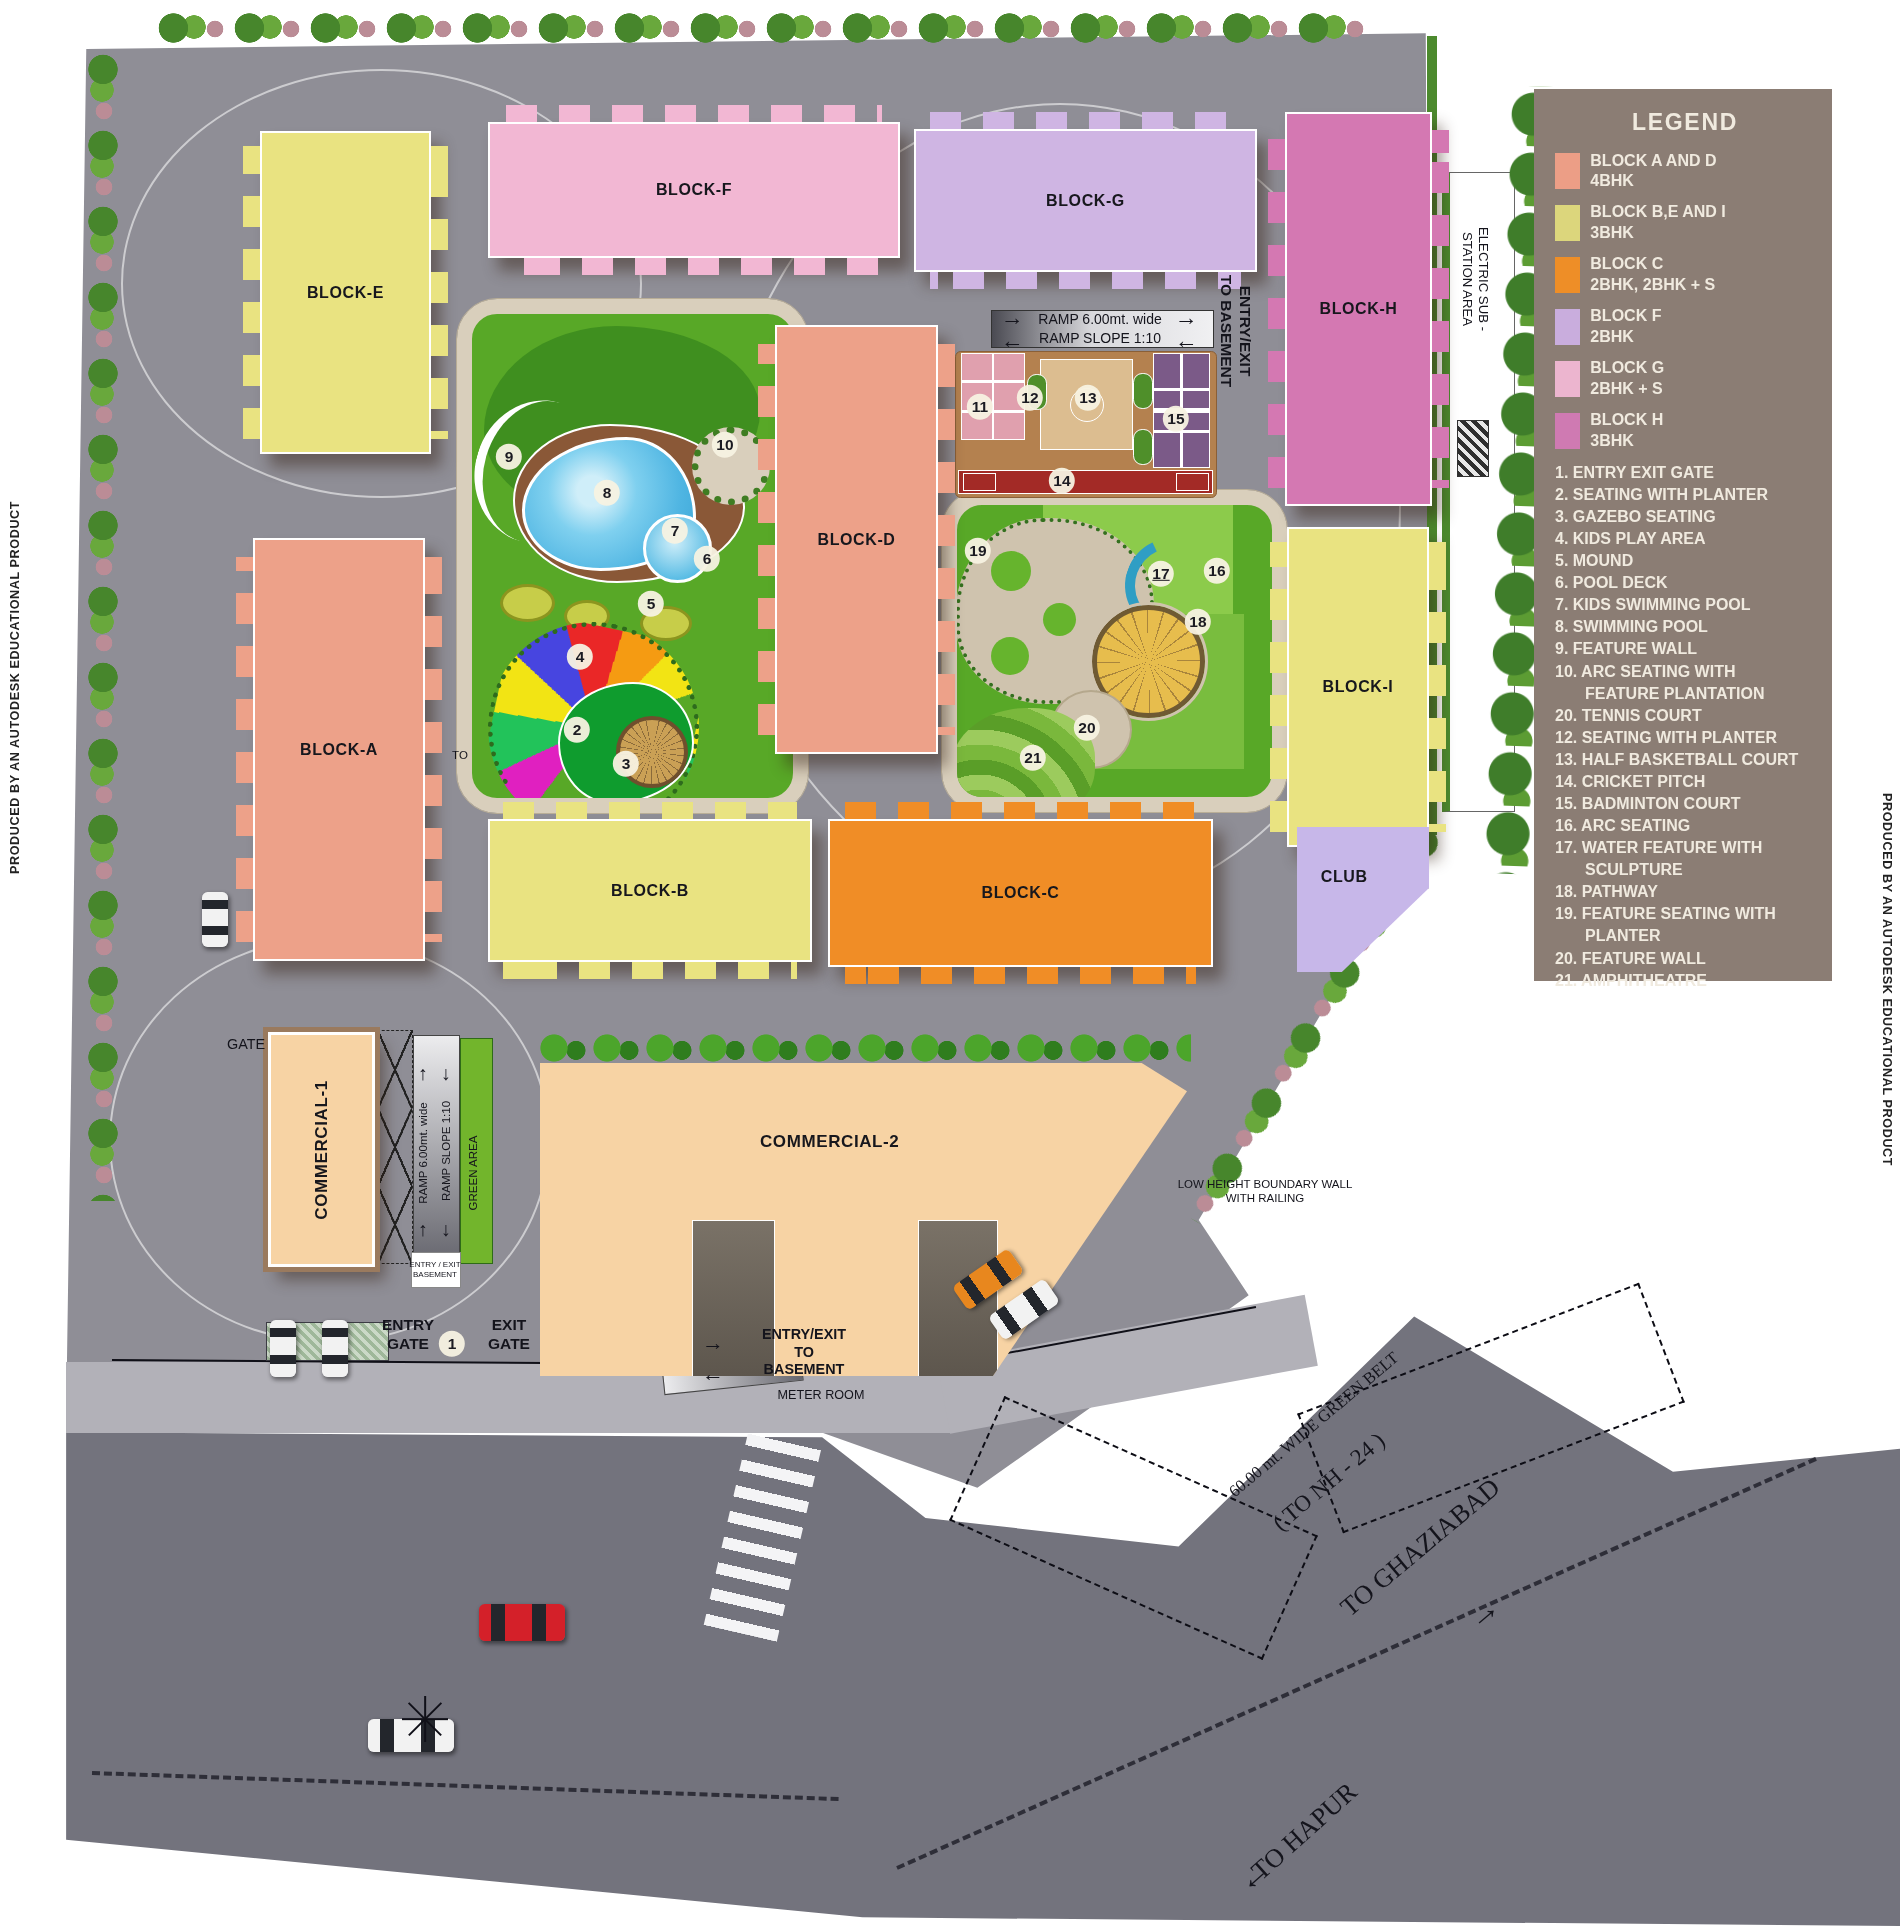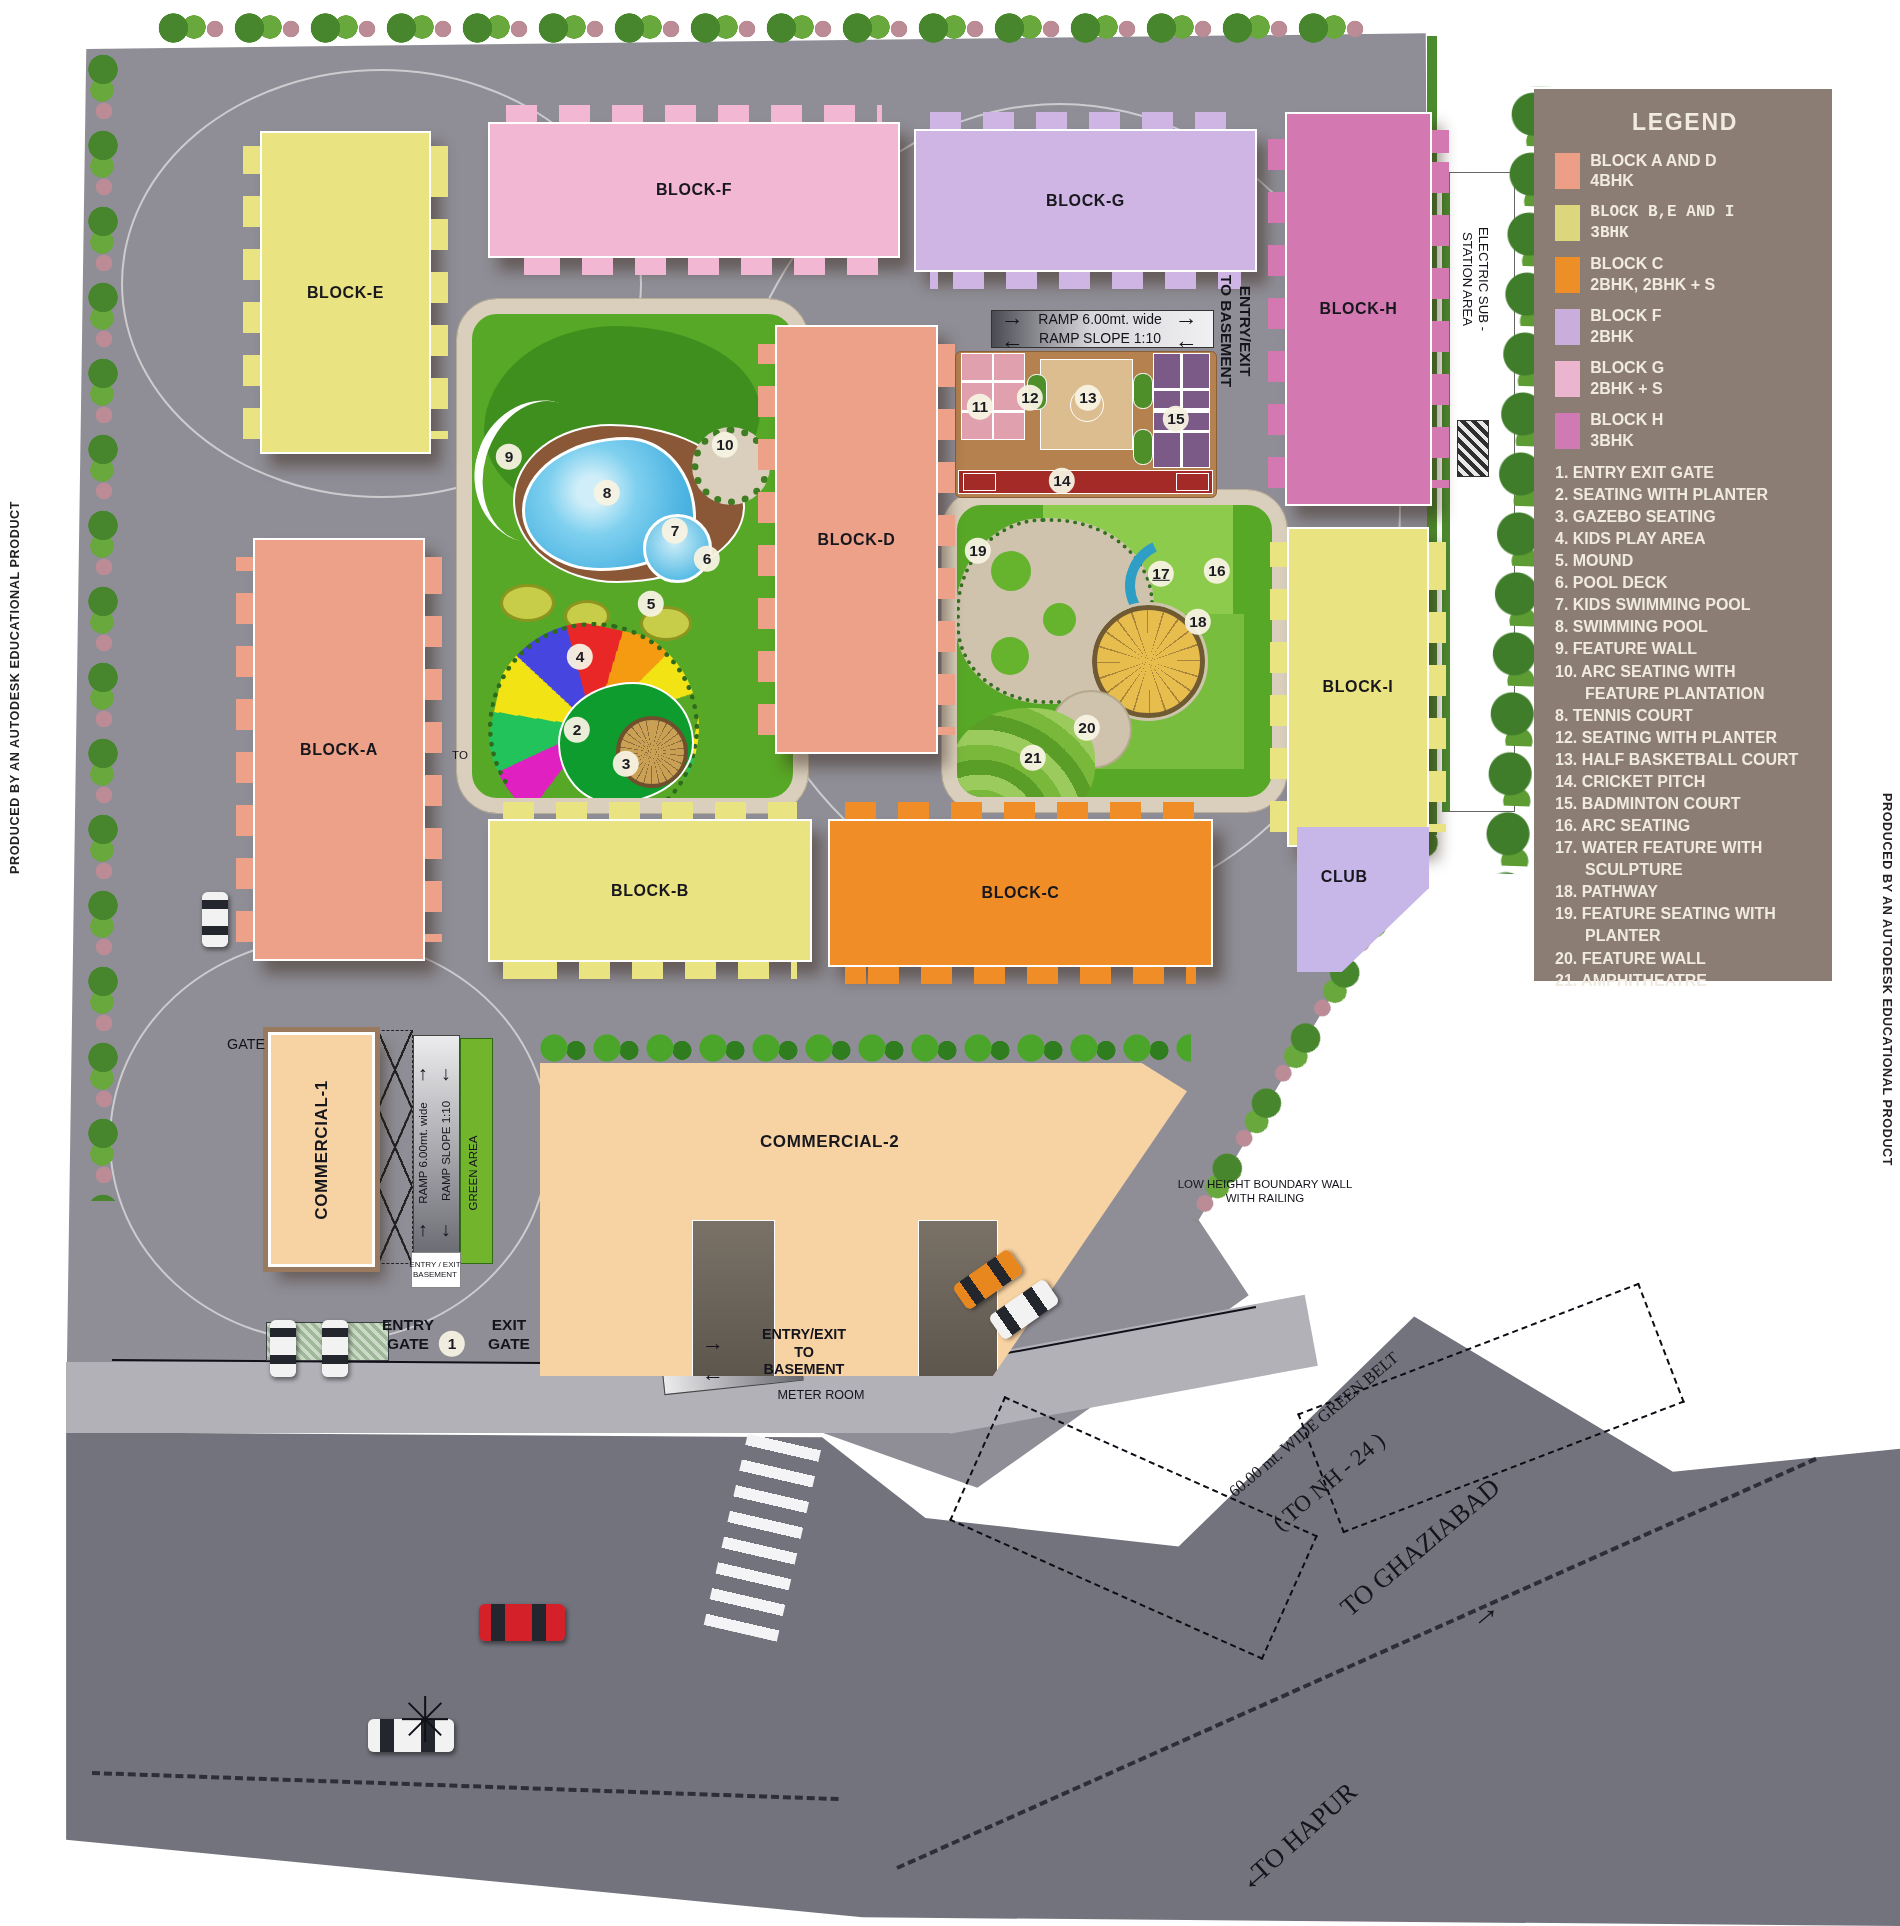--- a/index.html
+++ b/index.html
@@ -346,21 +346,21 @@
   <aside class="legend">
     <div class="legend-title">LEGEND</div>
     <div id="legend-swatches">
         <div class="swrow">
           <span class="sw" style="background: rgb(236, 158, 134);"></span>
           <div class="swtext" style="white-space: pre-line;">BLOCK A AND D
 4BHK</div>
         </div>
         <div class="swrow">
           <span class="sw" style="background: rgb(220, 214, 124);"></span>
-          <div class="swtext" style="white-space: pre-line; font-family: Liberation Mono, monospace;">BLOCK B,E AND I
+          <div class="swtext" style="white-space: pre-line;">BLOCK B,E AND I
 3BHK</div>
         </div>
         <div class="swrow">
           <span class="sw" style="background: rgb(238, 142, 39);"></span>
           <div class="swtext" style="white-space: pre-line;">BLOCK C
 2BHK, 2BHK + S</div>
         </div>
         <div class="swrow">
           <span class="sw" style="background: rgb(201, 173, 221);"></span>
           <div class="swtext" style="white-space: pre-line;">BLOCK F
@@ -382,21 +382,21 @@
         <div class="litem">2. SEATING WITH PLANTER</div>
         <div class="litem">3. GAZEBO SEATING</div>
         <div class="litem">4. KIDS PLAY AREA</div>
         <div class="litem">5. MOUND</div>
         <div class="litem">6. POOL DECK</div>
         <div class="litem">7. KIDS SWIMMING POOL</div>
         <div class="litem">8. SWIMMING POOL</div>
         <div class="litem">9. FEATURE WALL</div>
         <div class="litem">10. ARC SEATING WITH
 FEATURE PLANTATION</div>
-        <div class="litem">8. TENNIS COURT</div>
+        <div class="litem">20. TENNIS COURT</div>
         <div class="litem">12. SEATING WITH PLANTER</div>
         <div class="litem">13. HALF BASKETBALL COURT</div>
         <div class="litem">14. CRICKET PITCH</div>
         <div class="litem">15. BADMINTON COURT</div>
         <div class="litem">16. ARC SEATING</div>
         <div class="litem">17. WATER FEATURE WITH
 SCULPTURE</div>
         <div class="litem">18. PATHWAY</div>
         <div class="litem">19. FEATURE SEATING WITH
 PLANTER</div>

